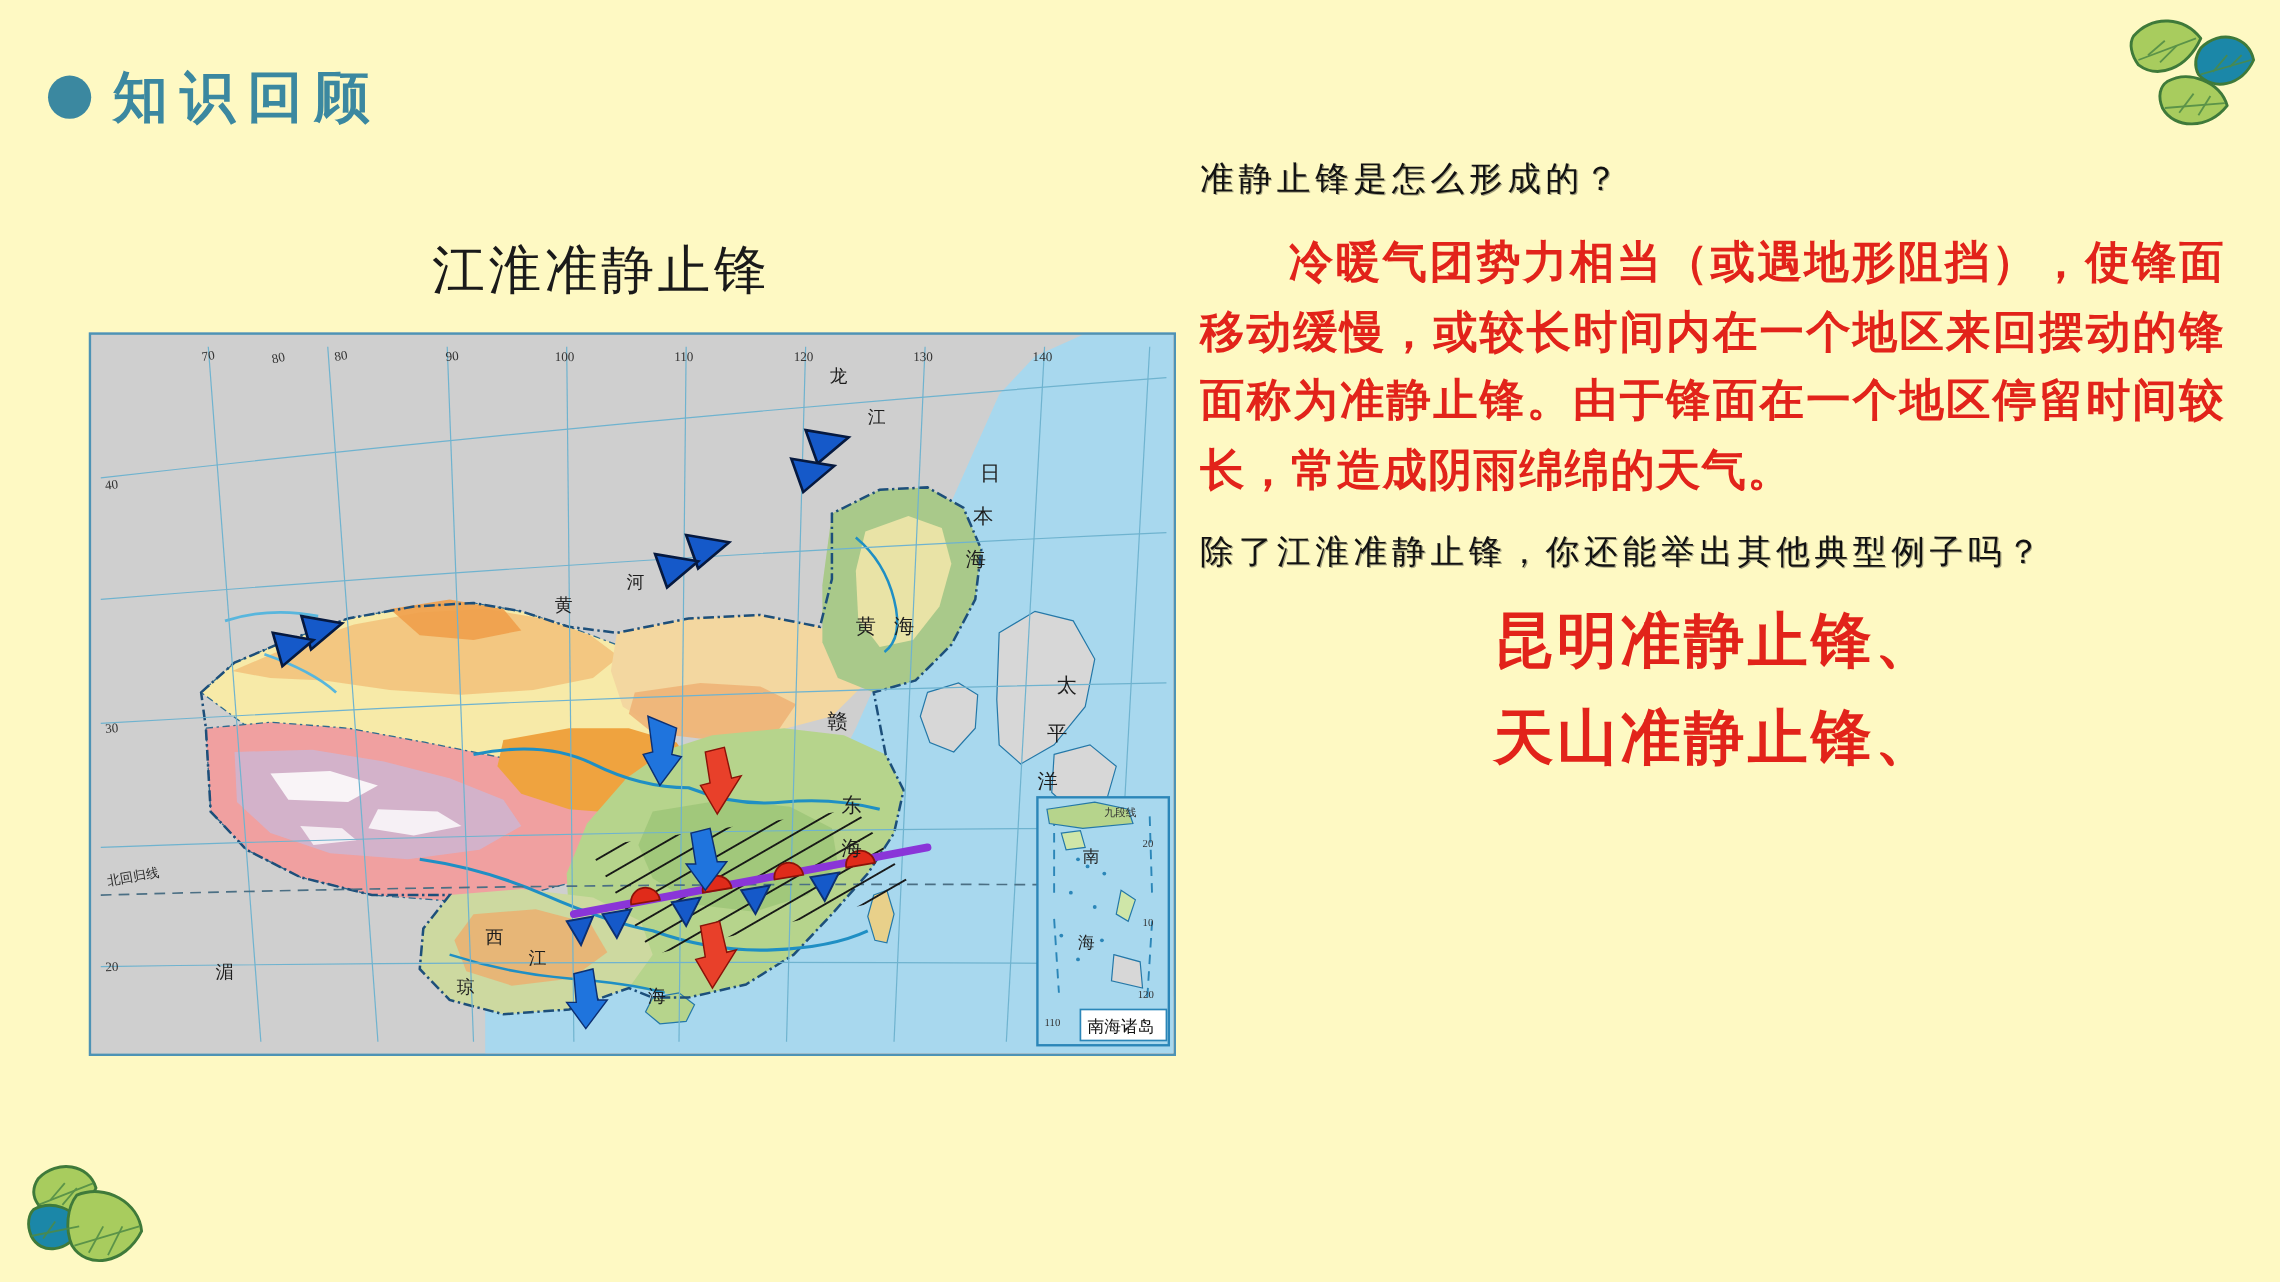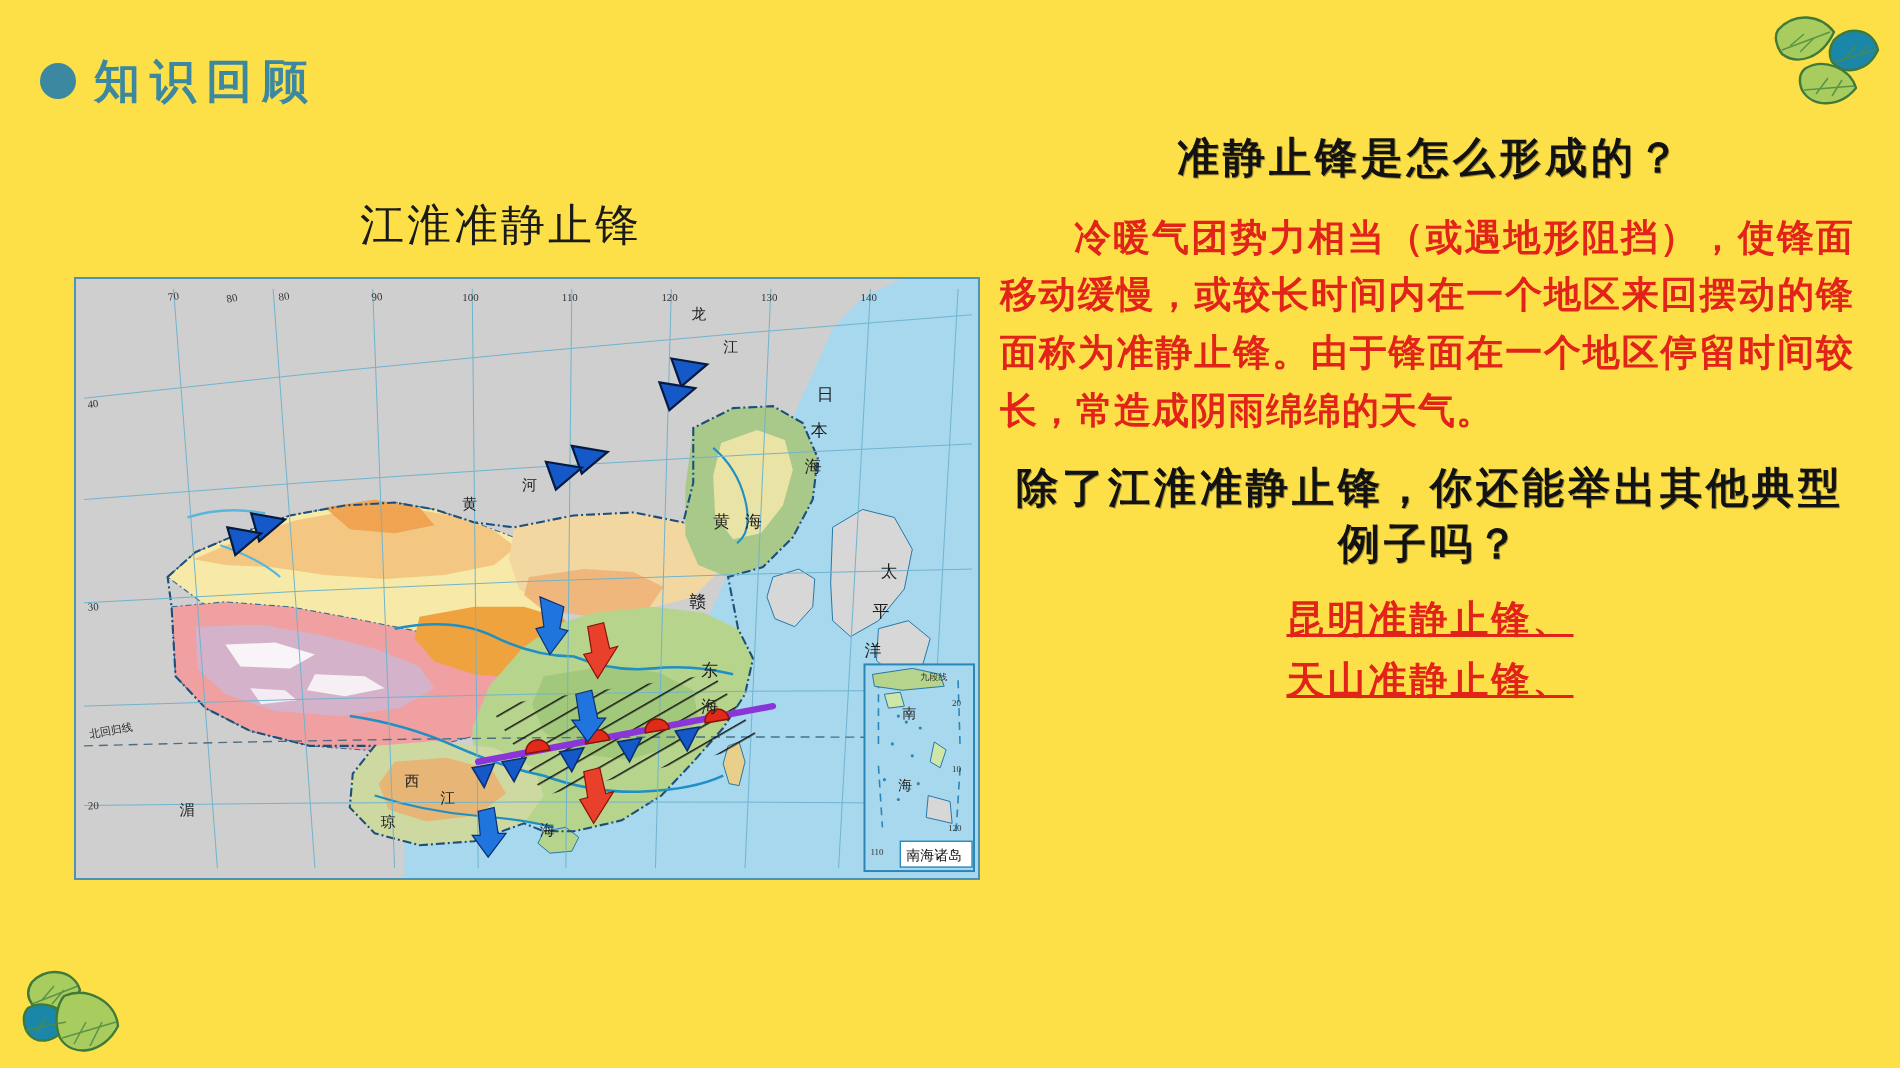--- a/index.html
+++ b/index.html
@@ -7,21 +7,21 @@
   html, body {
     margin: 0; padding: 0;
     width: 1900px; height: 1068px;
     background: #ffffff;
     font-family: "Liberation Sans", "DejaVu Sans", sans-serif;
     overflow: hidden;
   }
   #slide {
     position: relative;
     width: 1900px; height: 1068px;
-    background: #fde047;
+    background: #fef9c3;
     padding-left: 12px;
   }
 
   
   #section-title {
     position: absolute;
     left: 40px; top: 58px;
     display: flex; align-items: center; gap: 18px;
   }
   #section-bullet {
@@ -58,24 +58,23 @@
   #map-svg { display: block; width: 100%; height: 100%; }
 
   
   #right-col {
     position: absolute;
     left: 1000px; top: 130px;
     width: 860px;
   }
   .q-head {
     color: #121212;
-    font-weight: bold;
-    font-size: 42px;
+    font-weight: normal;
+    font-size: 28px;
     letter-spacing: 4px;
-    text-align: center;
     line-height: 1.35;
     text-shadow: 1px 1px 0 rgba(0,0,0,.35);
   }
   #question-1 { margin: 0 0 22px 0; }
   #answer-paragraph {
     color: #e2231a;
     font-weight: bold;
     font-size: 37px;
     line-height: 1.56;
     letter-spacing: 1px;
@@ -88,24 +87,23 @@
     margin: 20px 0 16px 0;
   }
   #examples-list {
     list-style: none;
     margin: 6px 0 0 0; padding: 0;
     text-align: center;
   }
   #examples-list li {
     color: #e2231a;
     font-weight: bold;
-    font-size: 38px;
+    font-size: 50px;
     letter-spacing: 3px;
     line-height: 1.62;
-    text-decoration: underline;
   }
 
   
   .leaf-deco { position: absolute; }
   #leaf-top-right { right: 8px; top: 6px; width: 120px; height: 110px; }
   #leaf-bottom-left { left: 18px; bottom: 0px; width: 130px; height: 108px; }
   .leaf-deco svg { display: block; width: 100%; height: 100%; }
 </style>
 </head>
 <body>

